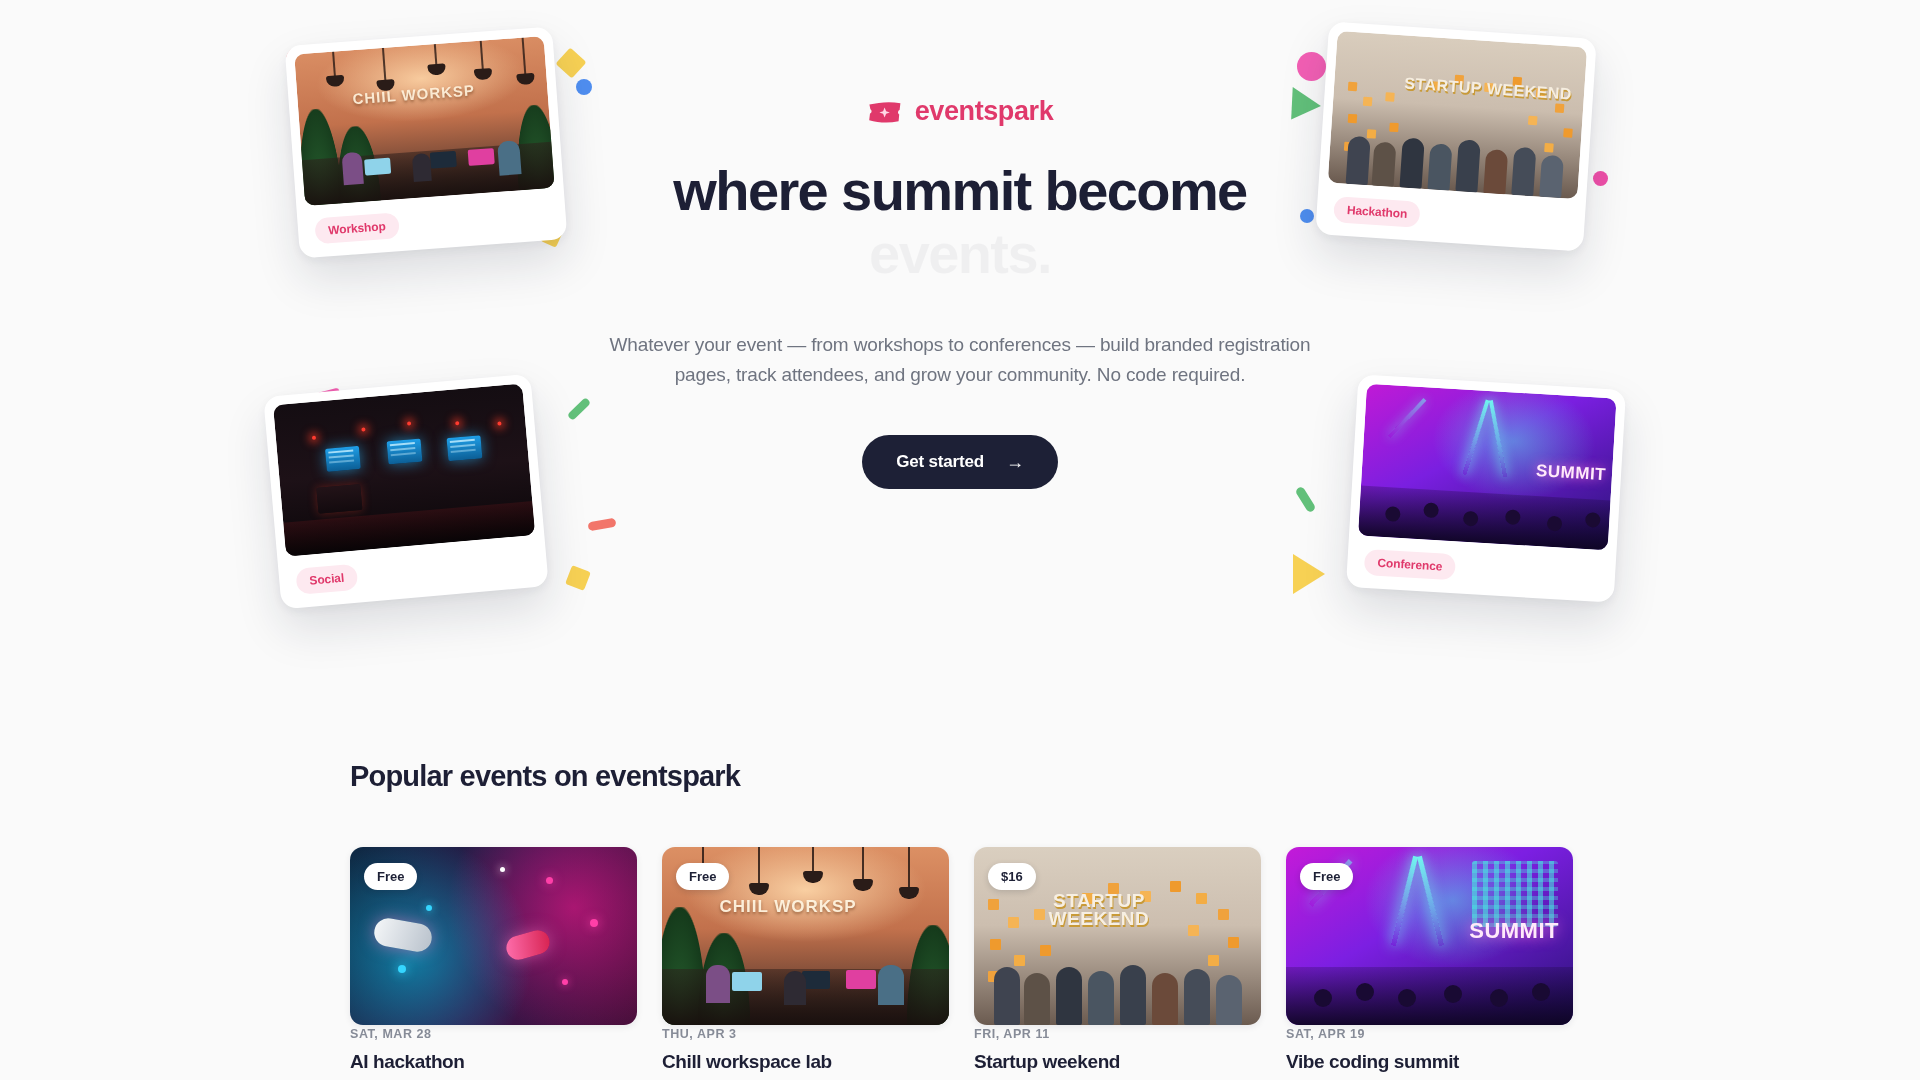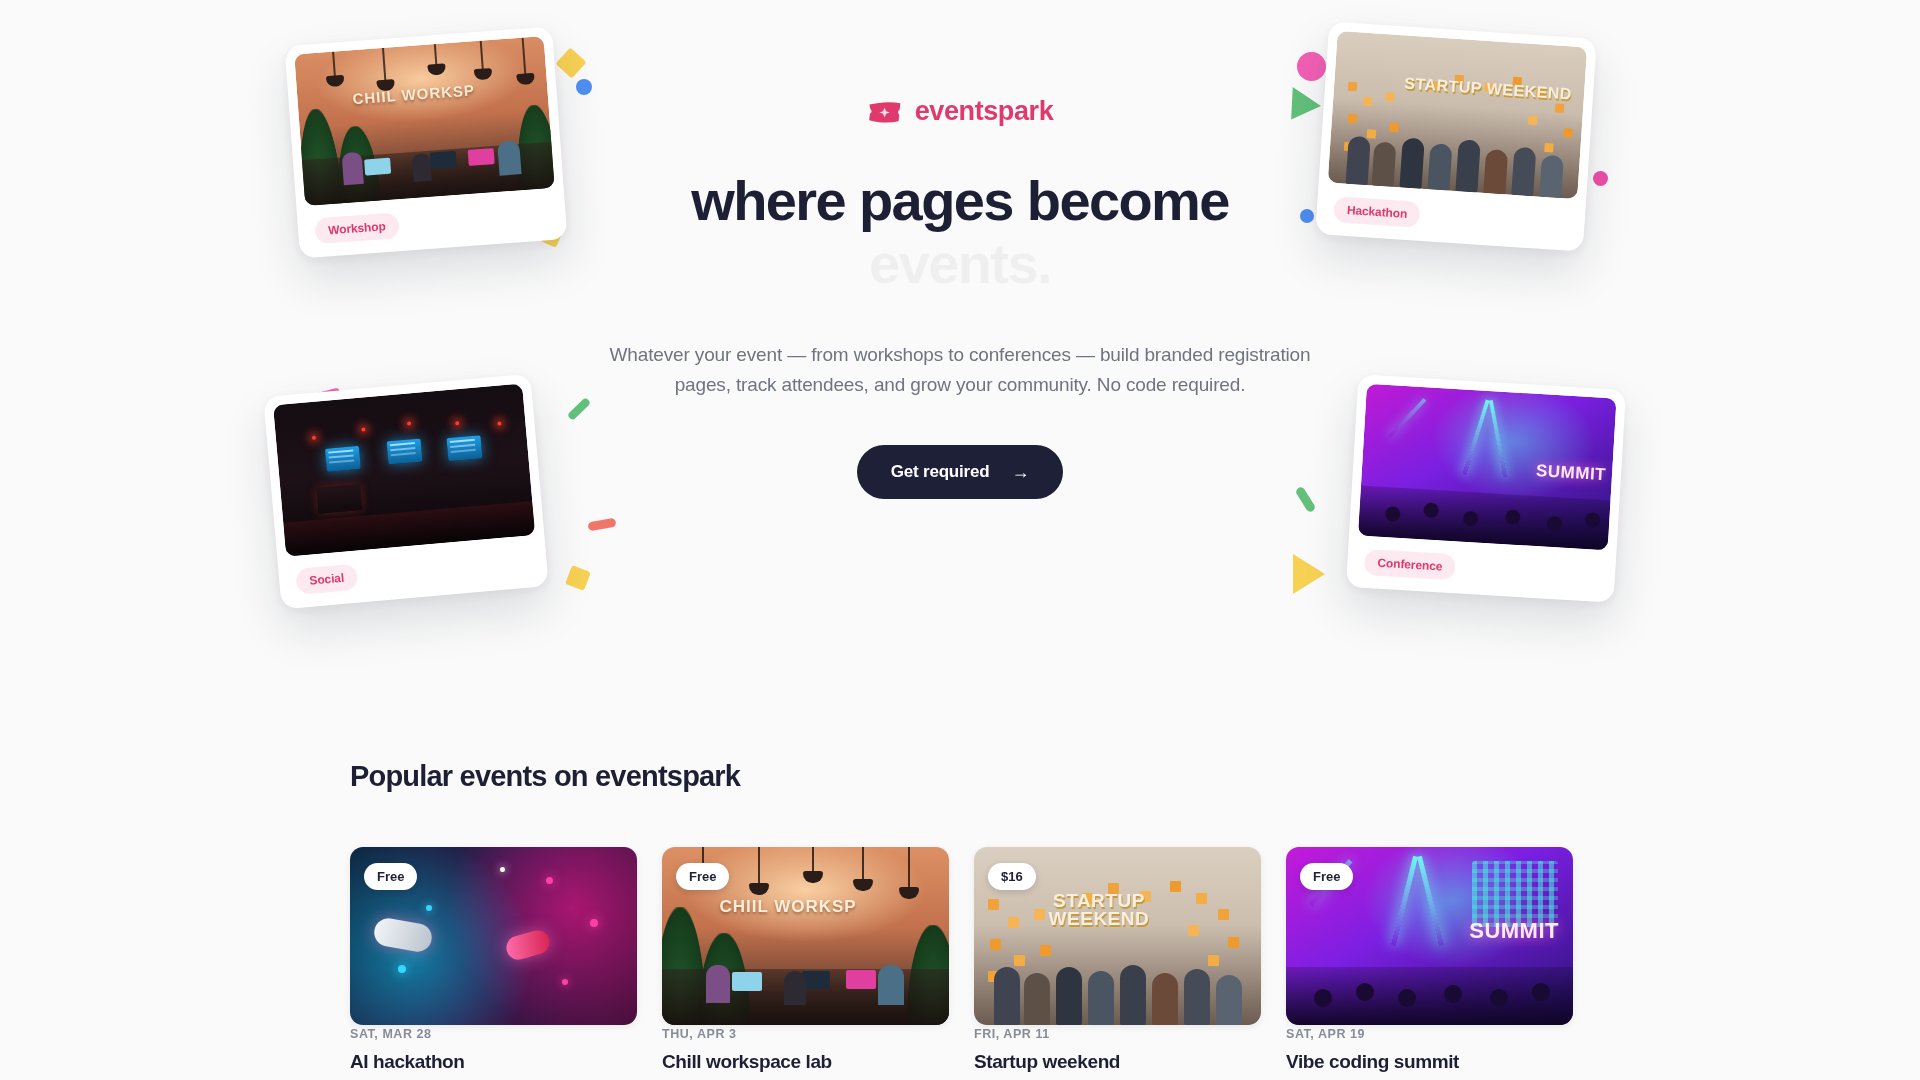--- a/index.html
+++ b/index.html
@@ -18,21 +18,21 @@
   .hero-center {
     position: absolute;
     left: 50%; top: 96px;
     transform: translateX(-50%);
     width: 760px;
     text-align: center;
     z-index: 5;
   }
   .brand {
     display: flex; align-items: center; justify-content: center;
-    gap: 12px; margin-bottom: 43px;
+    gap: 12px; margin-bottom: 33px;
   }
   .brand-icon { display: block; width: 36px; height: 26px; }
   .brand-name {
     font-size: 27px; font-weight: 700; color: #e0396b;
     letter-spacing: -0.4px;
   }
   .headline {
     font-size: 56px; line-height: 1.12; font-weight: 800;
     color: #1d1f35; letter-spacing: -1.6px;
   }
@@ -358,29 +358,29 @@
     <div class="hero-center">
       <div class="brand">
         <svg class="brand-icon" viewBox="0 0 36 26">
           <path d="M2.4 5.6 C12 3.2 23 2.2 33.4 4.2 L32.6 11 C30.8 11.6 30.4 14.4 32.2 15.4 L31.6 22.2 C21.4 24.4 11 23.6 2.2 21.2 L3 14.6 C4.9 14 5.2 11.2 3.4 10.2 Z" fill="#e0396b"></path>
           <path d="M17.6 8.6 l1.5 3.6 3.7 1.3 -3.7 1.3 -1.5 3.6 -1.5 -3.6 -3.7 -1.3 3.7 -1.3 z" fill="#ffd9e6"></path>
         </svg>
         <span class="brand-name">eventspark</span>
       </div>
 
       <h1 class="headline">
-        <span class="ln">where pages become</span>
+        <span class="ln">where summit become</span>
         <span class="ln ln-fade">events.</span>
       </h1>
 
       <p class="subcopy">Whatever your event — from workshops to conferences — build branded registration pages, track attendees, and grow your community. No code required.</p>
 
       <div class="cta-wrap">
         <button class="cta">
-          <span>Get required</span>
+          <span>Get started</span>
           <span class="cta-arrow">→</span>
         </button>
       </div>
     </div>
   </div>
 
   <div class="section">
     <div class="section-inner">
       <h2 class="section-title">Popular events on eventspark</h2>
 

